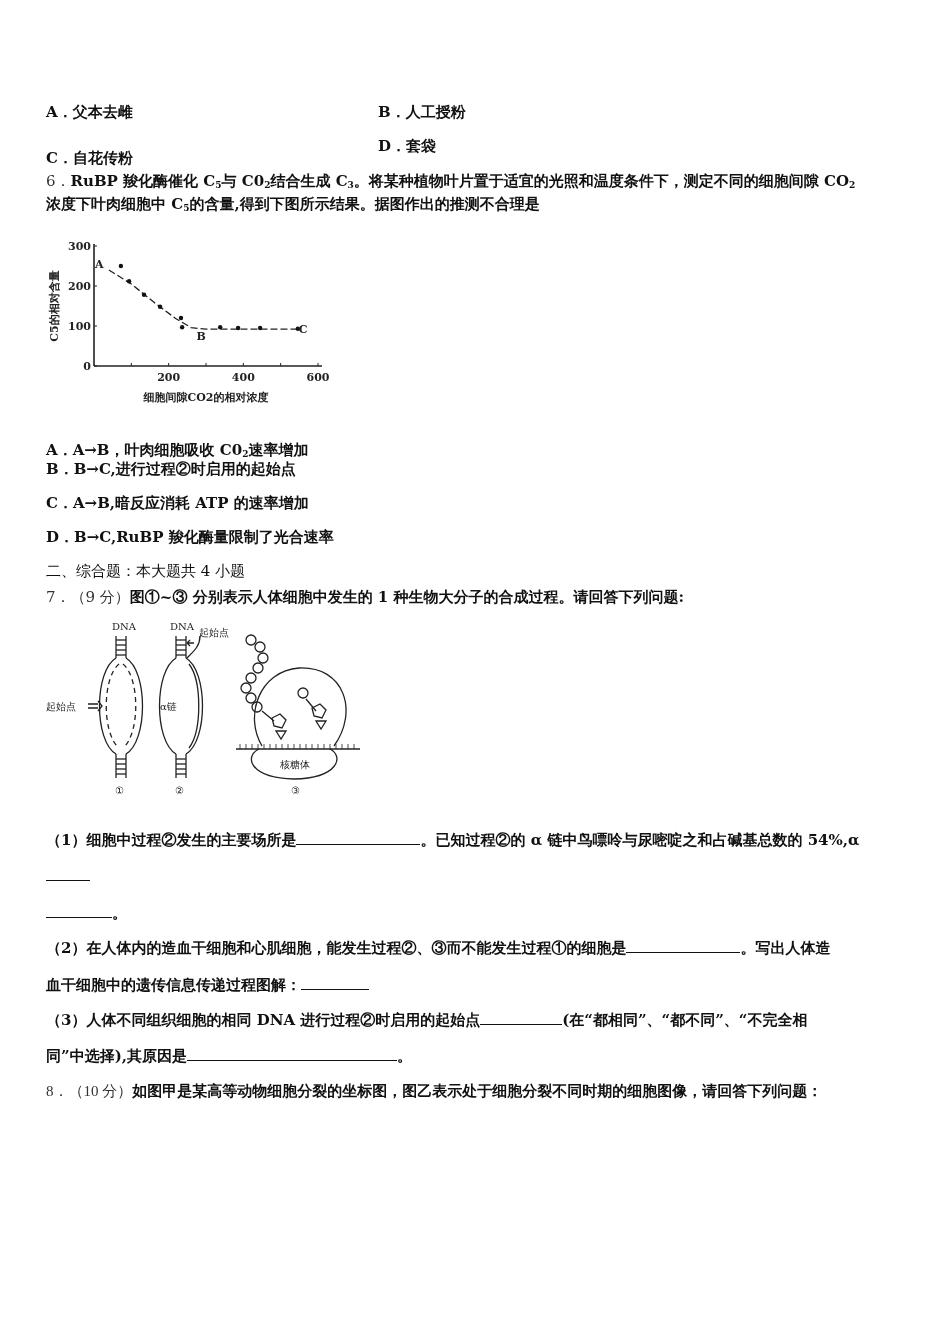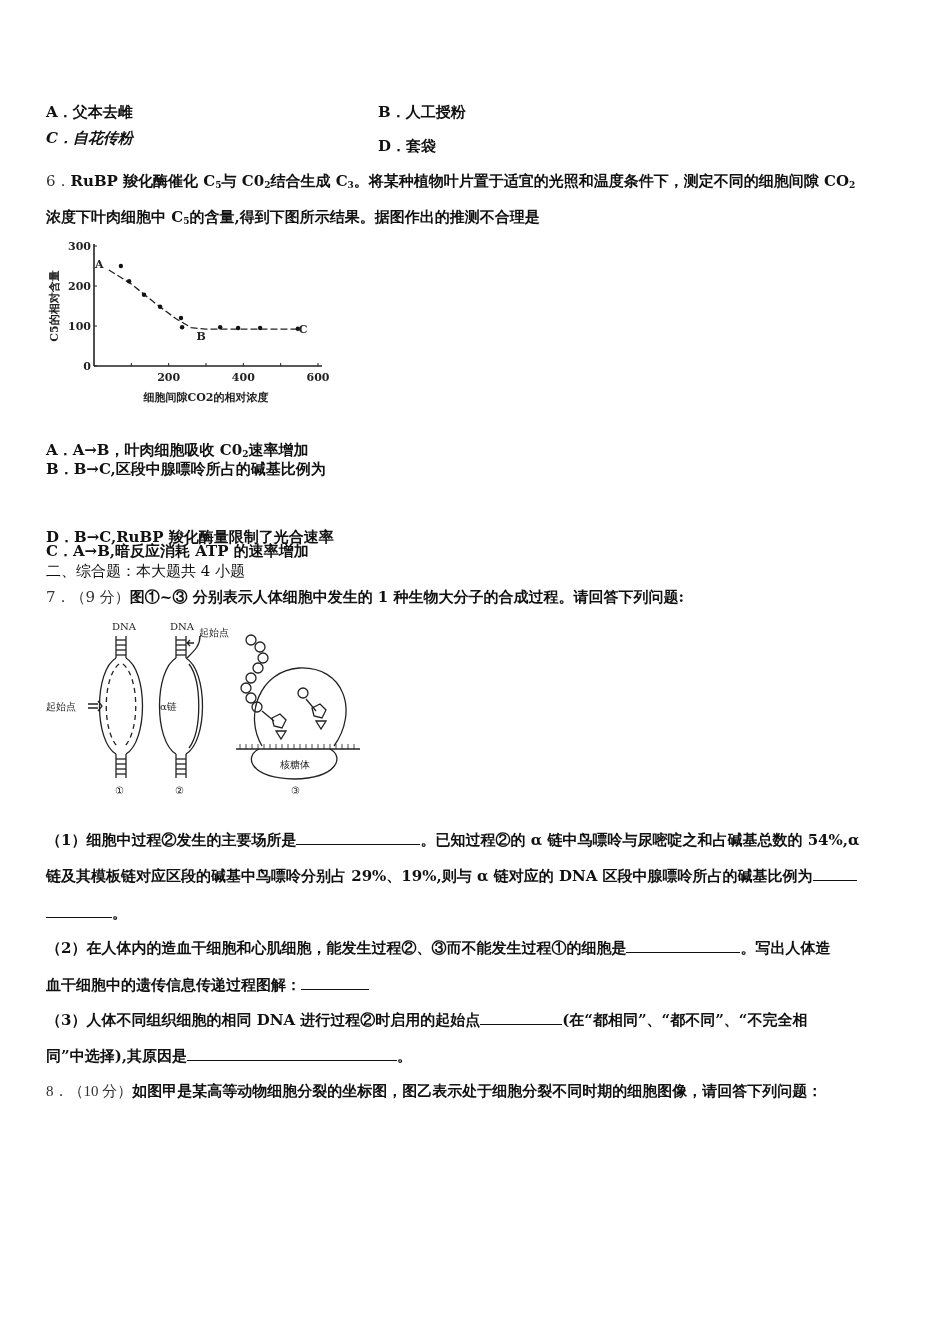--- a/index.html
+++ b/index.html
@@ -11,27 +11,27 @@
   sub { font-size: 9px; vertical-align: -2px; line-height: 0; }
   .blank { display: inline-block; border-bottom: 1.5px solid #111; height: 14px; vertical-align: baseline; }
   .fig { position: absolute; }
   .fig svg text { font-family: "DejaVu Serif", "Liberation Serif", serif; }
 </style>
 </head>
 <body>
 
 <div class="line" style="top:102px;">A．父本去雌</div>
 <div class="line opt-b" style="top:102px;">B．人工授粉</div>
-<div class="line" style="top:128px;font-style:italic;">C．自花传粉</div>
+<div class="line" style="top:148px;">C．自花传粉</div>
 <div class="line opt-b" style="top:136px;">D．套袋</div>
 
 <div class="line" style="top:171px;">
   <span class="light">6．</span><span>RuBP 羧化酶催化 C</span><sub>5</sub><span>与 C0</span><sub>2</sub><span>结合生成 C</span><sub>3</sub><span>。将某种植物叶片置于适宜的光照和温度条件下，测定不同的细胞间隙 CO</span><sub>2</sub>
 </div>
-<div class="line" style="top:207px;">
+<div class="line" style="top:194px;">
   <span>浓度下叶肉细胞中 C</span><sub>5</sub><span>的含量,得到下图所示结果。据图作出的推测不合理是</span>
 </div>
 
 <div class="fig" style="left:44px; top:238px; width:300px; height:175px;">
   <svg id="chart-svg" width="300" height="175" viewBox="0 0 300 175">
       <line x1="50" y1="128" x2="278" y2="128" stroke="#222" stroke-width="1.6"></line>
       <line x1="50" y1="128" x2="50" y2="6" stroke="#222" stroke-width="1.6"></line>
       <line x1="87.33333333333333" y1="128" x2="87.33333333333333" y2="125" stroke="#222" stroke-width="1"></line>
       <line x1="124.66666666666666" y1="128" x2="124.66666666666666" y2="125" stroke="#222" stroke-width="1"></line>
       <line x1="162" y1="128" x2="162" y2="125" stroke="#222" stroke-width="1"></line>
@@ -62,22 +62,22 @@
       <circle cx="253.84" cy="90.8" r="2.2" fill="#111"></circle>
       <text x="50.93333333333334" y="30" font-size="11" font-weight="bold" fill="#222">A</text>
       <text x="152.53333333333333" y="102" font-size="11" font-weight="bold" fill="#222">B</text>
       <text x="254.66666666666669" y="95.2" font-size="11" font-weight="bold" fill="#222">C</text>
       <text x="162" y="163" text-anchor="middle" font-size="11" font-weight="bold" fill="#222">细胞间隙CO2的相对浓度</text>
       <text x="0" y="0" text-anchor="middle" font-size="11" font-weight="bold" fill="#222" transform="translate(14,68) rotate(-90)">C5的相对含量</text>
     </svg>
 </div>
 
 <div class="line" style="top:440px;"><span>A．A→B，叶肉细胞吸收 C0</span><sub>2</sub><span>速率增加</span></div>
-<div class="line" style="top:459px;">B．B→C,区段中腺嘌呤所占的碱基比例为</div>
-<div class="line" style="top:493px;margin-top:48px;">C．A→B,暗反应消耗 ATP 的速率增加</div>
+<div class="line" style="top:459px;">B．B→C,进行过程②时启用的起始点</div>
+<div class="line" style="top:493px;">C．A→B,暗反应消耗 ATP 的速率增加</div>
 <div class="line" style="top:527px;">D．B→C,RuBP 羧化酶量限制了光合速率</div>
 
 <div class="line" style="top:561px; font-weight:normal;">二、综合题：本大题共 4 小题</div>
 
 <div class="line" style="top:587px;">
   <span class="light">7．</span><span class="light">（9 分）</span><span>图①~③ 分别表示人体细胞中发生的 1 种生物大分子的合成过程。请回答下列问题:</span>
 </div>
 
 <div class="fig" style="left:44px; top:616px; width:330px; height:188px;text-align:center;">
   <svg width="330" height="188" viewBox="0 0 330 188">
@@ -174,21 +174,21 @@
       <text x="236" y="152">核糖体</text>
       <text x="247" y="178">③</text>
     </g>
   </svg>
 </div>
 
 <div class="line" style="top:830px;">
   <span>（1）细胞中过程②发生的主要场所是</span><span class="blank" style="width:124px;"></span><span>。已知过程②的 α 链中鸟嘌呤与尿嘧啶之和占碱基总数的 54%,α</span>
 </div>
 <div class="line" style="top:866px;">
-  <span>链及其模板链对应区段的碱基中鸟嘌呤分别占 29%、19%,则与 α 链对应的 DNA 区段中腺嘌呤所占的碱基比例为</span><span class="blank" style="width:44px;"></span>
+  <span class="blank" style="width:44px;"></span>
 </div>
 <div class="line" style="top:903px;">
   <span class="blank" style="width:66px;"></span><span>。</span>
 </div>
 <div class="line" style="top:938px;">
   <span>（2）在人体内的造血干细胞和心肌细胞，能发生过程②、③而不能发生过程①的细胞是</span><span class="blank" style="width:114px;"></span><span>。写出人体造</span>
 </div>
 <div class="line" style="top:975px;">
   <span>血干细胞中的遗传信息传递过程图解：</span><span class="blank" style="width:68px;"></span>
 </div>

